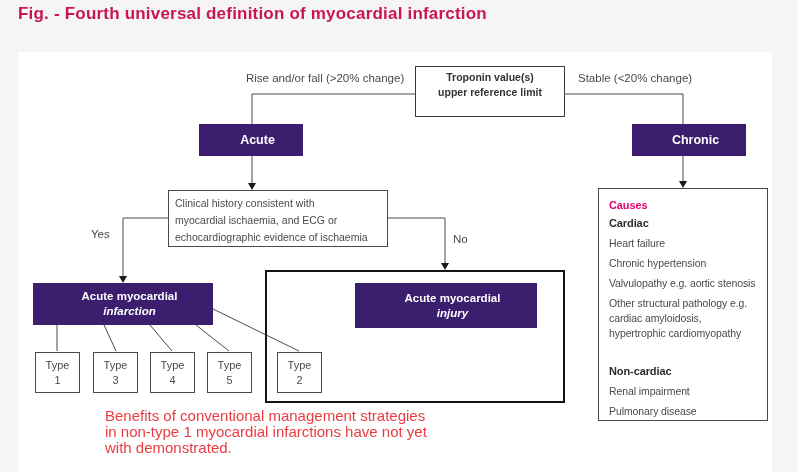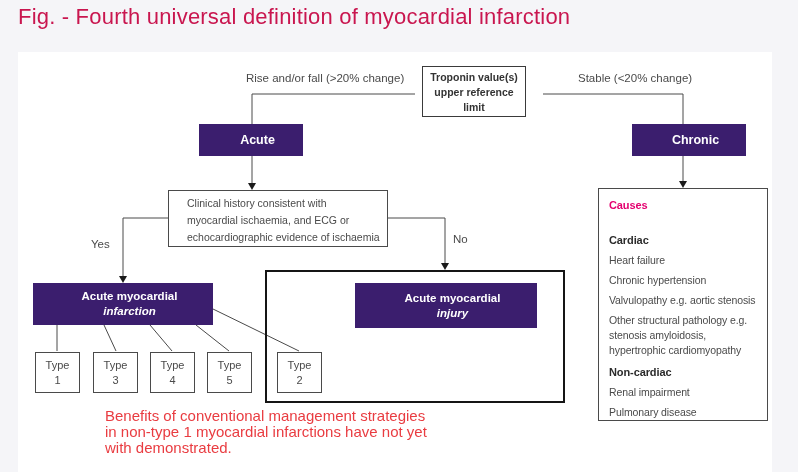--- a/index.html
+++ b/index.html
@@ -6,52 +6,52 @@
   body{
     width:798px;height:472px;
     background:#f5f5f8;
     font-family:"Liberation Sans", sans-serif;
     color:#3c3c3c;
     overflow:hidden;
   }
   .canvas{position:relative;width:798px;height:472px;}
   .title{
     position:absolute;left:18px;top:4px;margin:0;
-    font-size:22px;font-weight:normal;color:#c9164f;
+    font-size:17px;font-weight:bold;color:#c9164f;
     letter-spacing:.2px;
   }
   .panel{
     position:absolute;left:18px;top:52px;width:754px;height:420px;
     background:#ffffff;z-index:0;
   }
   .wires{position:absolute;left:0;top:0;width:798px;height:472px;z-index:1;pointer-events:none;}
   .box{position:absolute;box-sizing:border-box;z-index:2;}
   .outlined{background:#fff;border:1px solid #4a4a4a;}
   .purple{
     background:#3b1e6e;color:#ffffff;font-weight:bold;
     display:flex;align-items:center;justify-content:center;
     flex-direction:column;text-align:center;padding-left:13px;
   }
   .troponin{
-    left:415px;top:66px;width:104px;height:51px;
+    left:415px;top:66px;width:150px;height:51px;
     border:1px solid #3a3a3a;background:#fff;
     font-weight:bold;font-size:10.5px;line-height:15px;
-    text-align:center;padding-top:3px;color:#333;margin-left:7px;
+    text-align:center;padding-top:3px;color:#333;
   }
   .branch-label{position:absolute;font-size:11.5px;color:#4a4a4a;z-index:2;white-space:nowrap;}
   .lbl-left{left:246px;top:72px;}
   .lbl-right{left:578px;top:72px;}
   .acute{left:199px;top:124px;width:104px;height:32px;font-size:12.5px;}
   .chronic{left:632px;top:124px;width:114px;height:32px;font-size:12.5px;}
   .clinical{
     left:168px;top:190px;width:220px;height:57px;
-    font-size:10.5px;line-height:17px;padding:4px 0 0 18px;color:#4a4a4a;
+    font-size:10.5px;line-height:17px;padding:4px 0 0 6px;color:#4a4a4a;
   }
   .yesno{position:absolute;font-size:11.5px;color:#4a4a4a;z-index:2;}
-  .yes{left:91px;top:238px;text-align:right;}
+  .yes{left:91px;top:228px;text-align:right;}
   .no{left:453px;top:233px;}
   .ami{left:33px;top:283px;width:180px;height:42px;font-size:11.5px;line-height:15px;}
   .blackrect{
     left:265px;top:270px;width:300px;height:133px;
     border:2px solid #151515;background:transparent;z-index:1;
   }
   .injury{left:355px;top:283px;width:182px;height:45px;font-size:11.5px;line-height:15px;}
   .ital{font-style:italic;}
   .typebox{
     width:45px;height:41px;font-size:11px;line-height:15px;
@@ -62,24 +62,24 @@
   .note{
     position:absolute;left:105px;top:408px;z-index:2;
     font-size:15px;line-height:16px;color:#e93c41;
   }
   .causes{
     left:598px;top:188px;width:170px;height:233px;
     border:1px solid #4a4a4a;background:#fff;
     padding:9px 10px;font-size:10.5px;line-height:15px;color:#4a4a4a;
     letter-spacing:-0.1px;
   }
-  .causes-heading{color:#e4006f;font-weight:bold;font-size:11px;margin-bottom:20px;}
+  .causes-heading{color:#e4006f;font-weight:bold;font-size:11px;margin-bottom:3px;}
   .causes-sub{color:#2b2b2b;font-weight:bold;font-size:11px;margin-bottom:5px;}
   .causes-item{margin-bottom:5px;}
-  .causes-gap{margin-top:7px;}
+  .causes-gap{margin-top:23px;}
 </style>
 </head>
 <body>
 
 <div class="canvas">
 
   <h1 class="title">Fig. - Fourth universal definition of myocardial infarction</h1>
 
   <div class="panel"></div>
 
@@ -163,19 +163,19 @@
     <div>in non-type 1 myocardial infarctions have not yet</div>
     <div>with demonstrated.</div>
   </div>
 
   <div class="box causes">
     <div class="causes-heading">Causes</div>
     <div class="causes-sub">Cardiac</div>
     <div class="causes-item">Heart failure</div>
     <div class="causes-item">Chronic hypertension</div>
     <div class="causes-item">Valvulopathy e.g. aortic stenosis</div>
-    <div class="causes-item">Other structural pathology e.g. stenosis amyloidosis, hypertrophic cardiomyopathy</div>
+    <div class="causes-item">Other structural pathology e.g. cardiac amyloidosis, hypertrophic cardiomyopathy</div>
     <div class="causes-sub causes-gap">Non-cardiac</div>
     <div class="causes-item">Renal impairment</div>
     <div class="causes-item">Pulmonary disease</div>
   </div>
 
 </div>
 
 </body></html>

